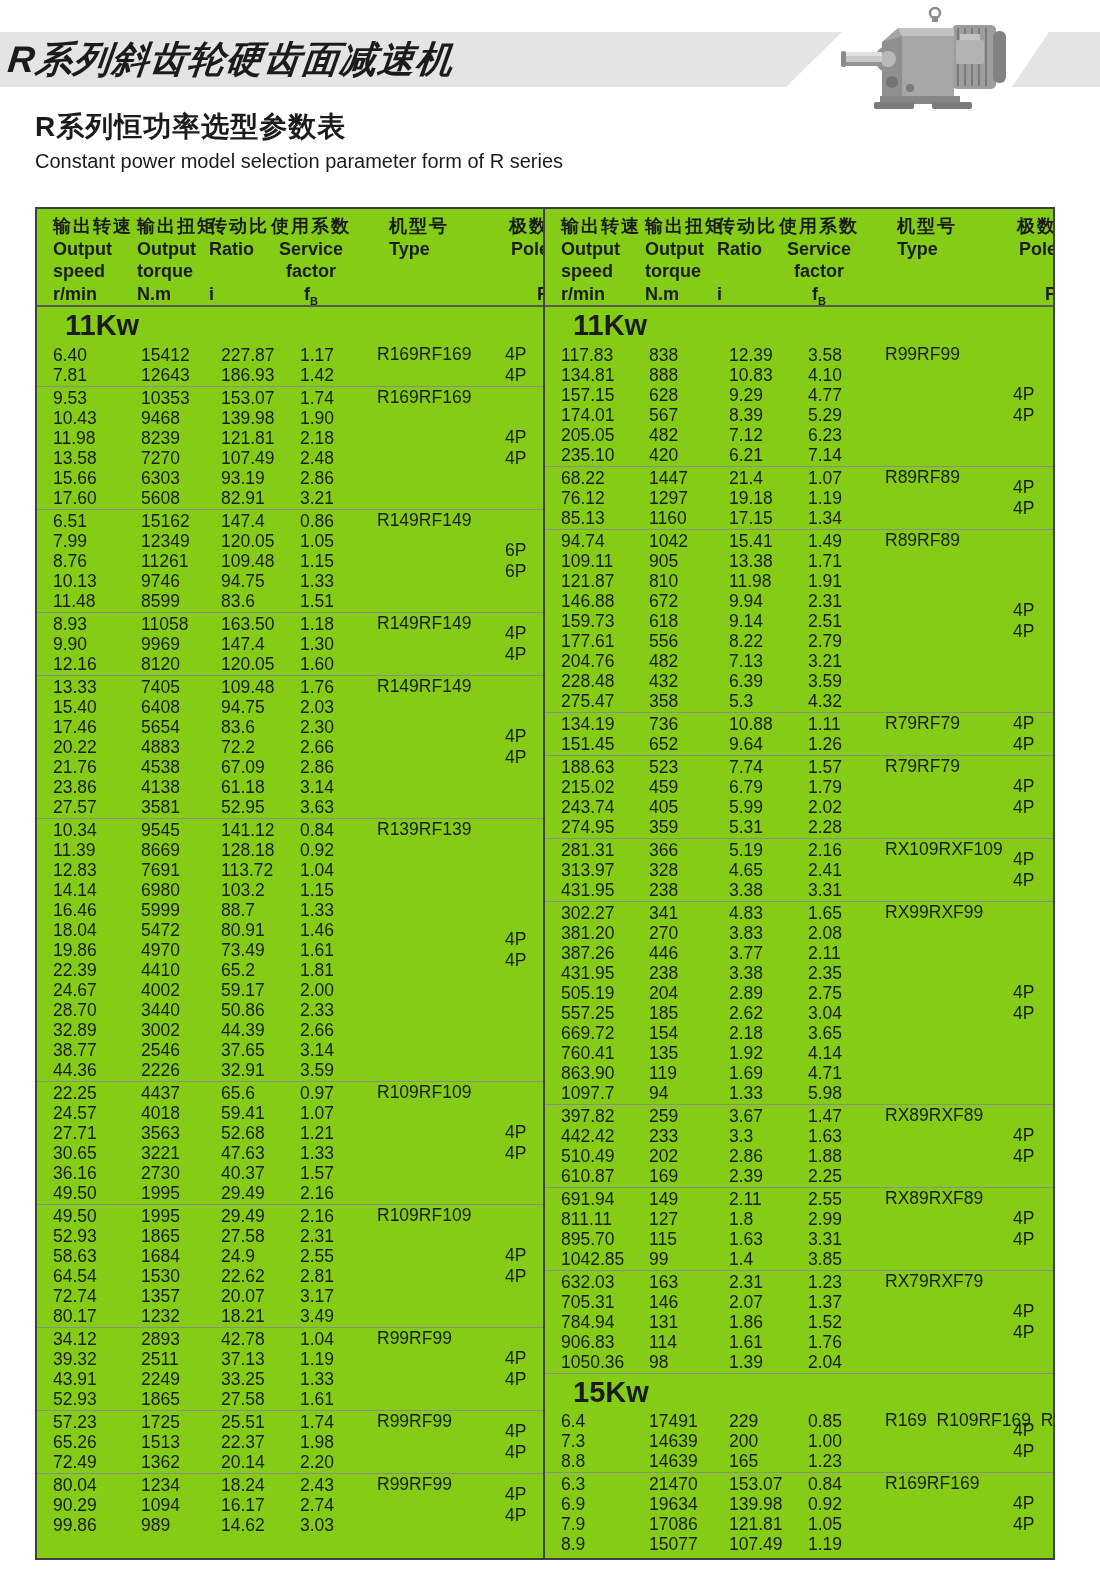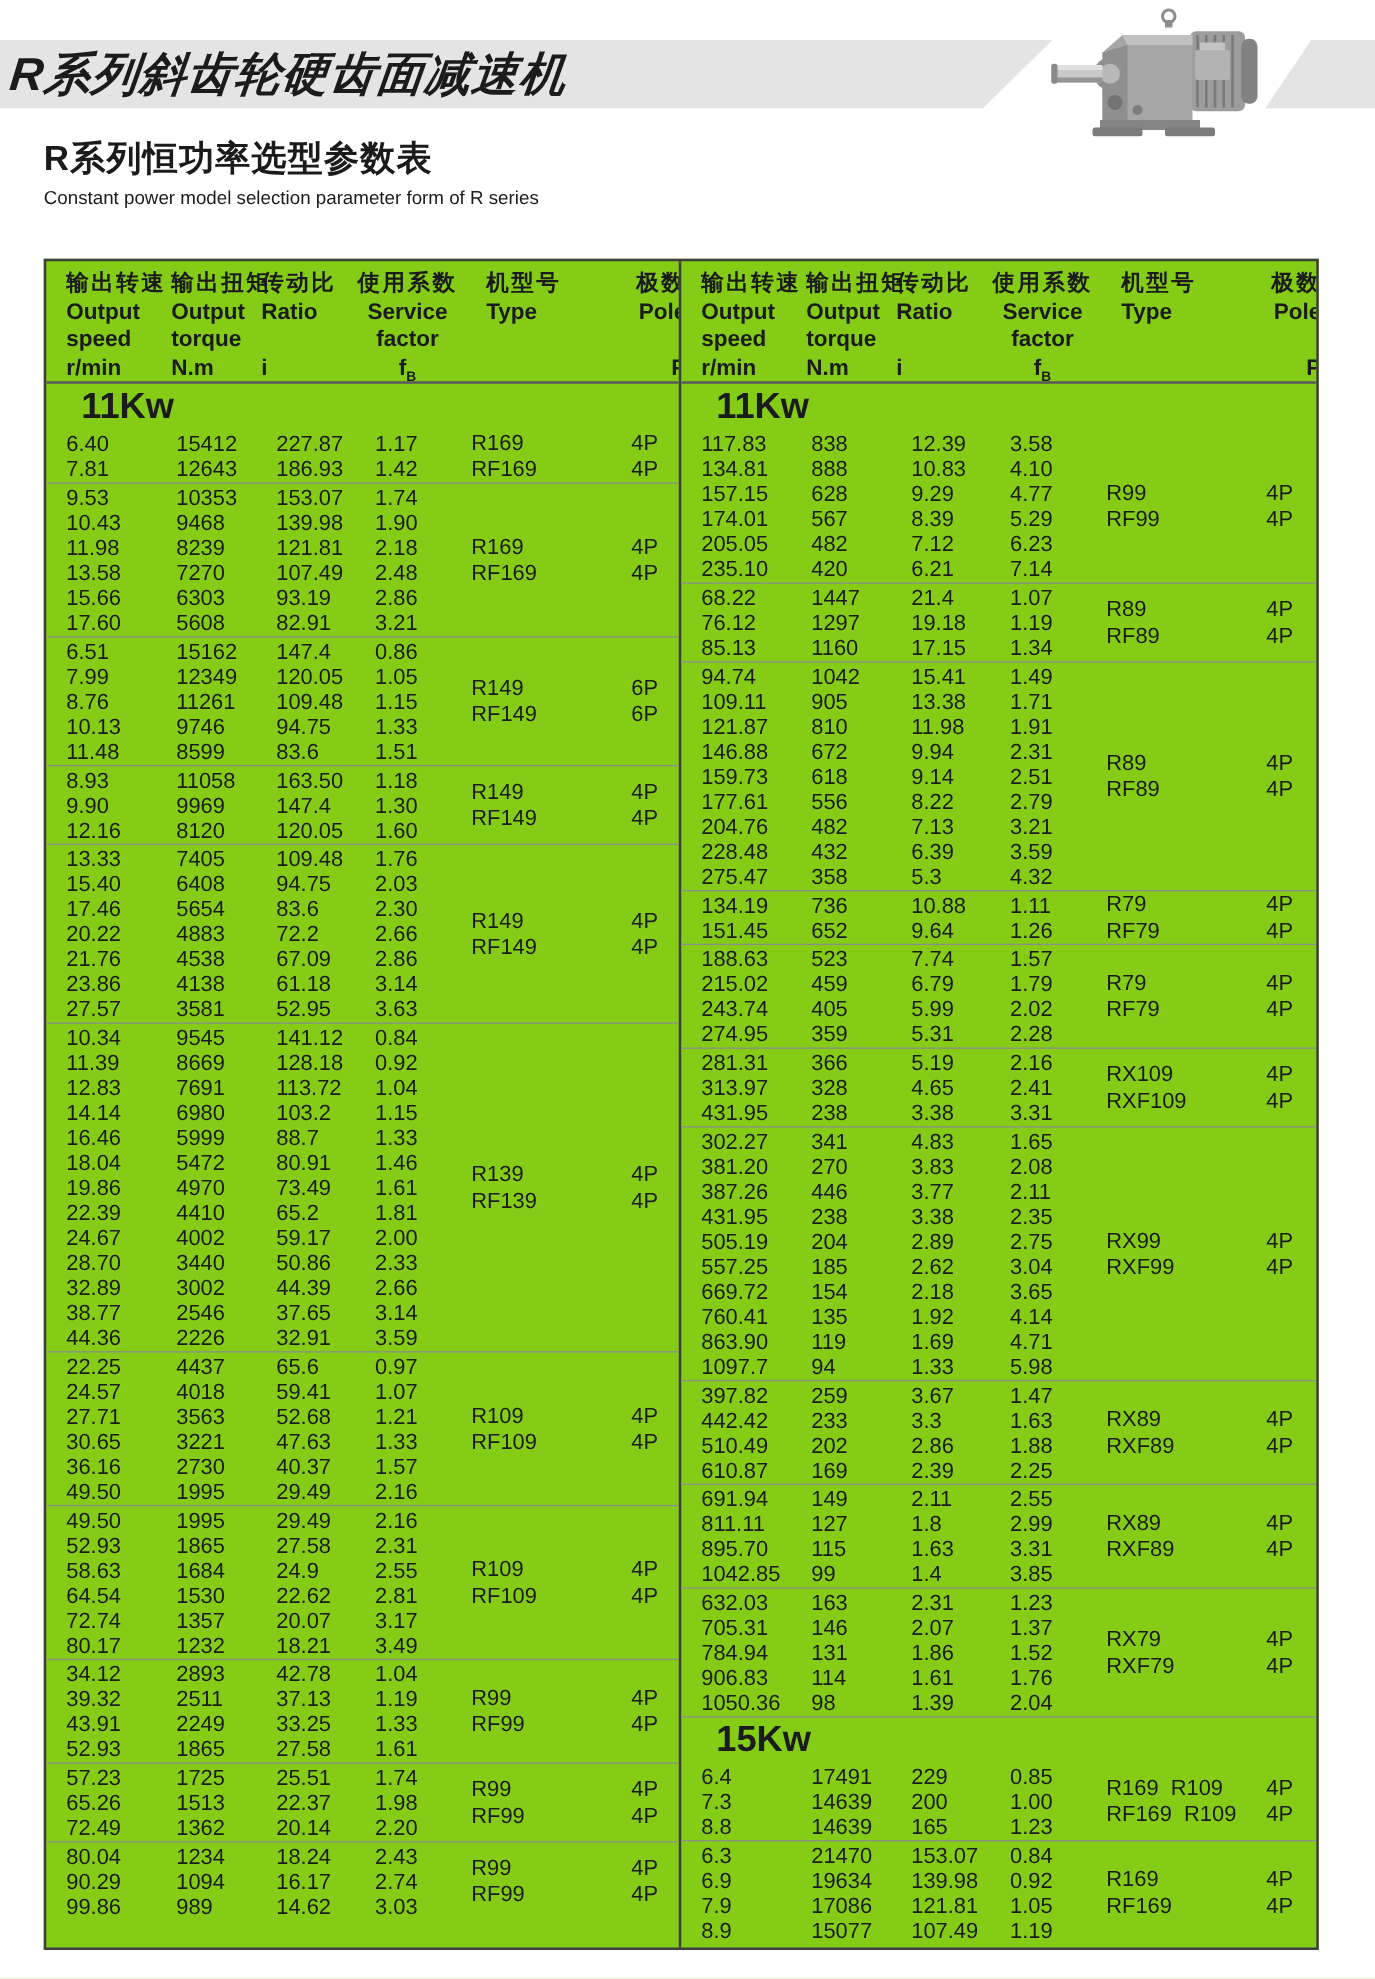--- a/index.html
+++ b/index.html
@@ -26,37 +26,37 @@
   }
   .banner-shape {
     position: absolute; left: 1012px; top: 32px; width: 88px; height: 55px;
     background: var(--banner-gray, #e4e4e5);
     clip-path: polygon(42% 0, 100% 0, 100% 100%, 0 100%);
   }
   .product { position: absolute; left: 836px; top: 4px; width: 178px; height: 112px; }
 
   
   .heading-cn { position: absolute; left: 35px; top: 108px; font-size: 28px; font-weight: bold; letter-spacing: 1px; }
-  .heading-en { position: absolute; left: 35px; top: 150px; font-size: 15px; }
+  .heading-en { position: absolute; left: 35px; top: 150px; font-size: 20px; }
 
   
   .param-table {
     position: absolute; left: 35px; top: 207px; width: 1020px; height: 1353px;
     border: 2px solid var(--border-dark, #3f3f3f);
     display: flex; background: #84cc16;
   }
   .half { width: 50%; position: relative; display: flex; flex-direction: column; overflow: hidden; }
   .half[data-side="left"] { border-right: 2px solid var(--border-dark, #3f3f3f); }
 
   .thead { height: 98px; border-bottom: 2px solid #595959; position: relative; flex: none; }
   .hcell { position: absolute; top: 6px; font-weight: bold; font-size: 18px; line-height: 22.5px; text-align: left; }
   .hc1 { left: 16px; }
   .hc2 { left: 100px; }
   .hc3 { left: 172px; width: 84px; text-align: left; }
-  .hc4 { left: 243px; width: 92px; text-align: center; }
+  .hc4 { left: 228px; width: 92px; text-align: center; }
   .hc5 { left: 352px; }
   .hc6 { left: 420px; width: 92px; text-align: right; }
   .h-cn { letter-spacing: 2px; white-space: nowrap; }
   .h-en, .h-unit { white-space: nowrap; }
   .h-unit sub { font-size: 11px; }
 
   .section-label {
     height: 37px; flex: none; padding-left: 28px;
     font-size: 29px; font-weight: bold;
     display: flex; align-items: center;
@@ -68,21 +68,21 @@
   .rows { position: relative; }
   .row { height: 20px; position: relative; }
   .dc { position: absolute; top: 0; font-size: 17.5px; line-height: 20px; white-space: pre; }
   .dc1 { left: 16px; }
   .dc2 { left: 104px; }
   .dc3 { left: 184px; }
   .dc4 { left: 263px; }
 
   .typeblock {
     position: absolute; left: 340px; top: 0; height: 100%;
-    display: flex; flex-direction: column; justify-content: center;
+    display: flex; flex-direction: row; justify-content: center;
   }
   .poleblock {
     position: absolute; left: 468px; top: 0; height: 100%;
     display: flex; flex-direction: column; justify-content: center;
   }
   .tline, .pline { font-size: 17.5px; line-height: 21px; white-space: pre; }
 </style>
 </head>
 <body>
 

